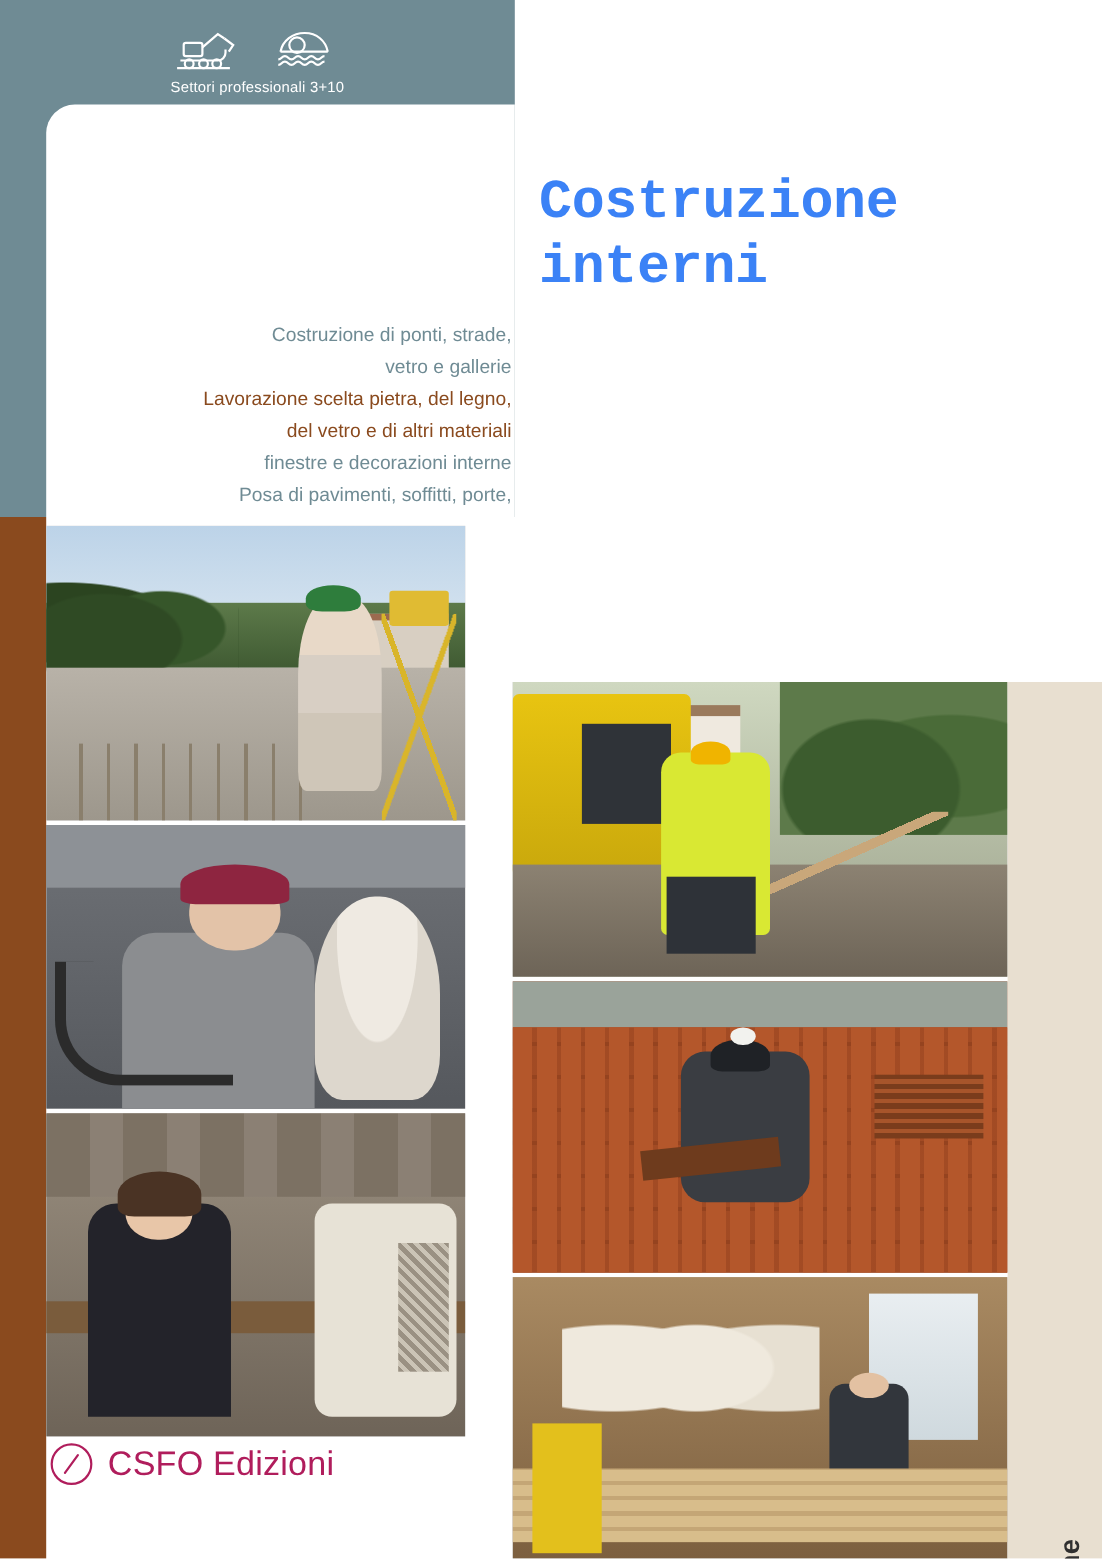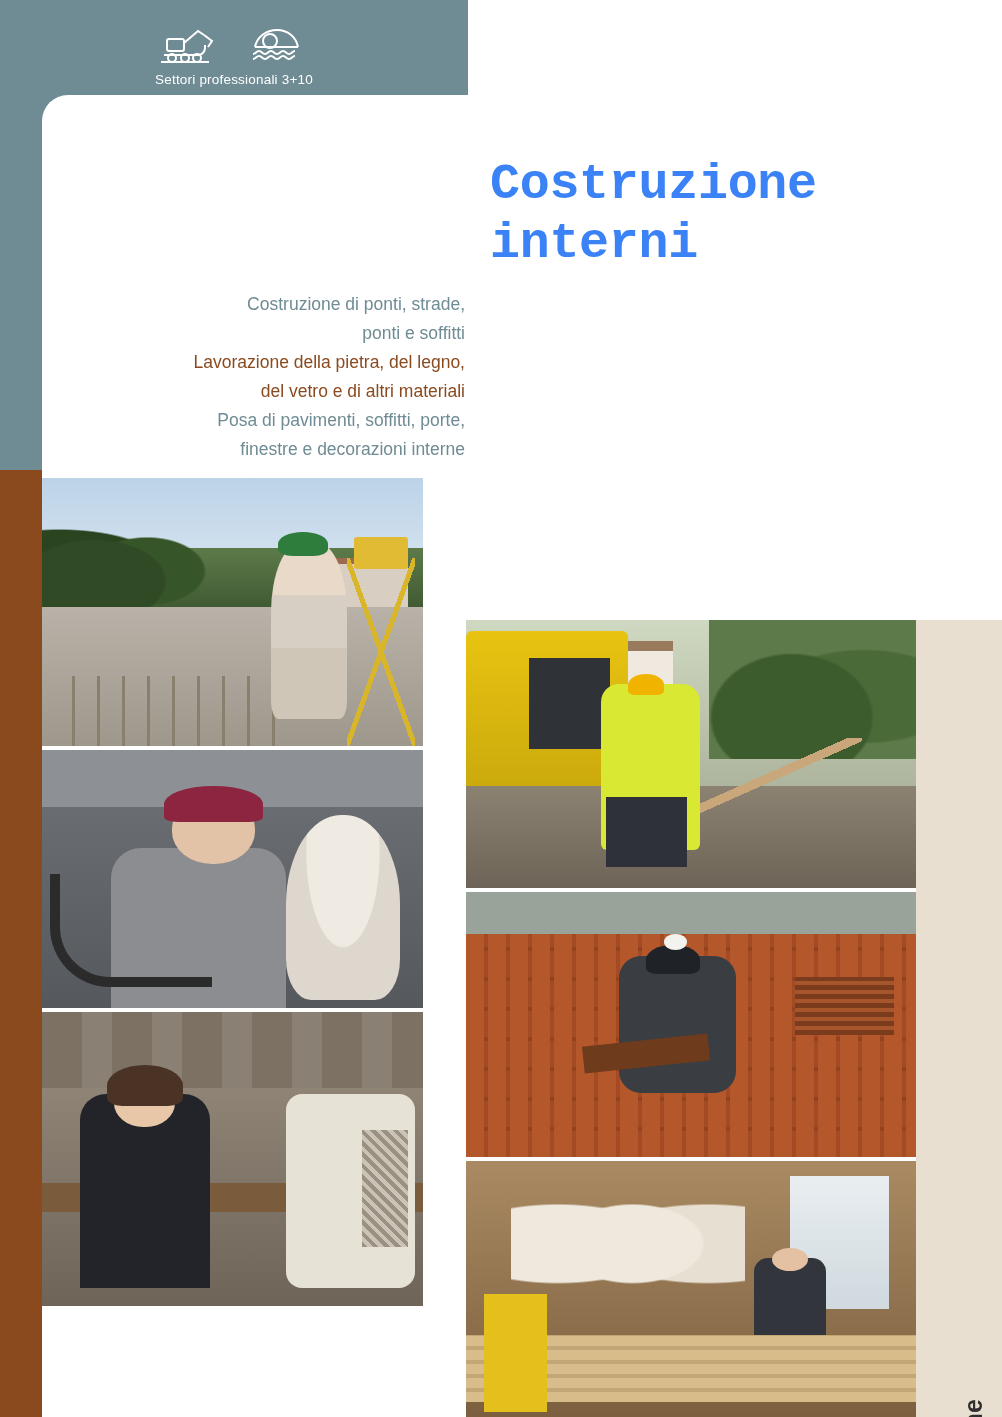--- a/index.html
+++ b/index.html
@@ -402,25 +402,25 @@
 
   <div class="brown-strip"></div>
 
   <div class="title-block">
     <div class="title-line">Costruzione</div>
     <div class="title-line">interni</div>
   </div>
 
   <div class="subtitle-block">
     <div class="sub-grey">Costruzione di ponti, strade,</div>
-    <div class="sub-grey">ponti e soffitti</div>
-    <div class="sub-brown">Lavorazione della pietra, del legno,</div>
+    <div class="sub-grey">vetro e gallerie</div>
+    <div class="sub-brown">Lavorazione scelta pietra, del legno,</div>
     <div class="sub-brown">del vetro e di altri materiali</div>
+    <div class="sub-grey">finestre e decorazioni interne</div>
     <div class="sub-grey">Posa di pavimenti, soffitti, porte,</div>
-    <div class="sub-grey">finestre e decorazioni interne</div>
   </div>
 
   <div class="photo" id="photo-surveyor">
     <div class="ph-inner">
       <div class="sky"></div>
         <div class="hills"></div>
         <div class="trees"></div>
       <div class="building"></div>
         <div class="ground"></div>
       <div class="wall"></div>
@@ -494,14 +494,18 @@
         <div class="worker-head"></div>
       <div class="beam"></div>
         <div class="yellow-frame"></div>
     </div>
   </div>
 
   <div class="beige-col">
     <div class="vtext">Quaderni per la scelta della professione</div>
   </div>
 
+  <div class="logo-row">
+    <span class="logo-mark"></span>
+    <span class="logo-text">CSFO Edizioni</span>
+  </div>
 
 </div>
 
 </body></html>

